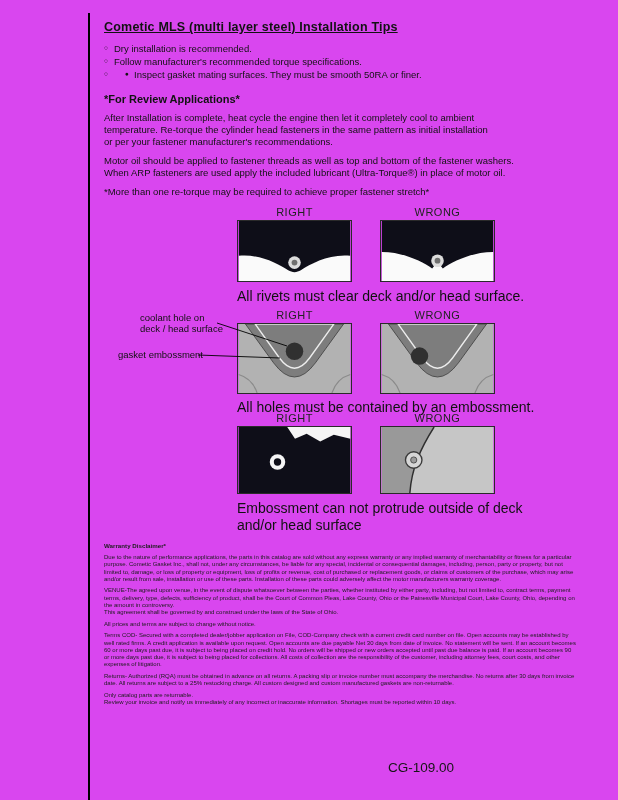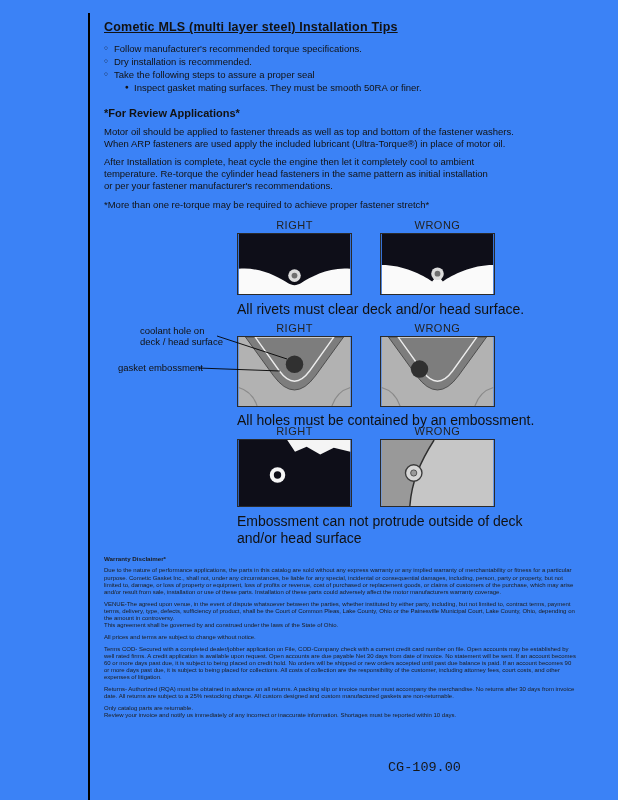--- a/index.html
+++ b/index.html
@@ -2,21 +2,21 @@
 <html><head>
 <meta charset="utf-8">
 <style>
   * { margin:0; padding:0; box-sizing:border-box; }
   html,body { background:#ffffff; }
   body {
     width:618px; height:800px;
     font-family:"Liberation Sans", sans-serif;
     color:#121212;
   }
-  .page { position:relative; width:618px; height:800px; background:#3b82f6; overflow:hidden; }
+  .page { position:relative; width:618px; height:800px; background:#d946ef; overflow:hidden; }
   .edge-line { position:absolute; left:88px; top:13px; width:2px; height:787px; background:#000; }
   .content { position:absolute; left:104px; top:20px; width:478px; }
 
   .title { font-size:12.5px; font-weight:bold; text-decoration:underline; margin-bottom:9px; letter-spacing:.2px; }
 
   .tips { list-style:none; font-size:9.5px; line-height:1.28; }
   .tips > li { position:relative; padding-left:10px; margin-bottom:1px; }
   .tips > li::before { content:"○"; position:absolute; left:0; top:1px; font-size:6.5px; }
   .subtips { list-style:none; margin:1px 0 0 10px; }
   .subtips li { position:relative; padding-left:10px; margin-bottom:1px; }
@@ -30,49 +30,48 @@
   .panel { position:absolute; width:115px; }
   .panel svg { display:block; border:1px solid #2a2a2a; }
   .fig-caption { position:absolute; left:133px; font-size:14px; line-height:1.25; white-space:pre-line; color:#111; }
   .callout { position:absolute; font-size:9.5px; line-height:1.2; white-space:pre-line; color:#111; }
   .callout-lines { position:absolute; left:0; top:0; pointer-events:none; }
 
   .disclaimer { margin-top:14px; width:474px; font-size:6px; line-height:1.2; color:#1c1c1c; }
   .disclaimer p { margin-bottom:4.5px; white-space:pre-line; }
   .disclaimer .d-head { font-weight:bold; margin-bottom:5px; font-size:6.2px; }
 
-  .footer { position:absolute; left:388px; top:760px; font-family:Liberation Mono, monospace; font-size:13.5px; color:#161616;text-align:center; }
+  .footer { position:absolute; left:388px; top:760px; font-family:Liberation Sans, sans-serif; font-size:13.5px; color:#161616;text-align:center; }
 </style>
 </head>
 <body>
 
 <div class="page">
   <div class="edge-line"></div>
 
   <div class="content">
 
     <h1 class="title">Cometic MLS (multi layer steel) Installation Tips</h1>
 
     <ul class="tips">
+      <li>Dry installation is recommended.</li>
       <li>Follow manufacturer's recommended torque specifications.</li>
-      <li>Dry installation is recommended.</li>
       <li>
-        <span>Take the following steps to assure a proper seal</span>
         <ul class="subtips">
           <li>Inspect gasket mating surfaces.  They must be smooth 50RA or finer.</li>
         </ul>
       </li>
     </ul>
 
     <h2 class="diesel-heading">*For Review Applications*</h2>
-    <p class="para">Motor oil should be applied to fastener threads as well as top and bottom of the fastener washers.
-When ARP fasteners are used apply the included lubricant (Ultra-Torque®) in place of motor oil.</p>
     <p class="para">After Installation is complete, heat cycle the engine then let it completely cool to ambient
 temperature. Re-torque the cylinder head fasteners in the same pattern as initial installation
 or per your fastener manufacturer's recommendations.</p>
+    <p class="para">Motor oil should be applied to fastener threads as well as top and bottom of the fastener washers.
+When ARP fasteners are used apply the included lubricant (Ultra-Torque®) in place of motor oil.</p>
     <p class="para">*More than one re-torque may be required to achieve proper fastener stretch*</p>
 
     <div class="figures">
 
       <div class="fig-label" style="left:133px; top:0;">RIGHT</div>
       <div class="fig-label" style="left:276px; top:0;">WRONG</div>
       <div class="panel" style="left:133px; top:14px;">
         <svg width="115" height="62" viewBox="0 0 115 62">
           <rect width="115" height="62" fill="#0e0e18"></rect>
           <path d="M0,36 C22,34 40,44 51,51 C55,53.5 60,53.5 64,51 C75,44 93,34 115,36 L115,62 L0,62 Z" fill="#fafafa"></path>

